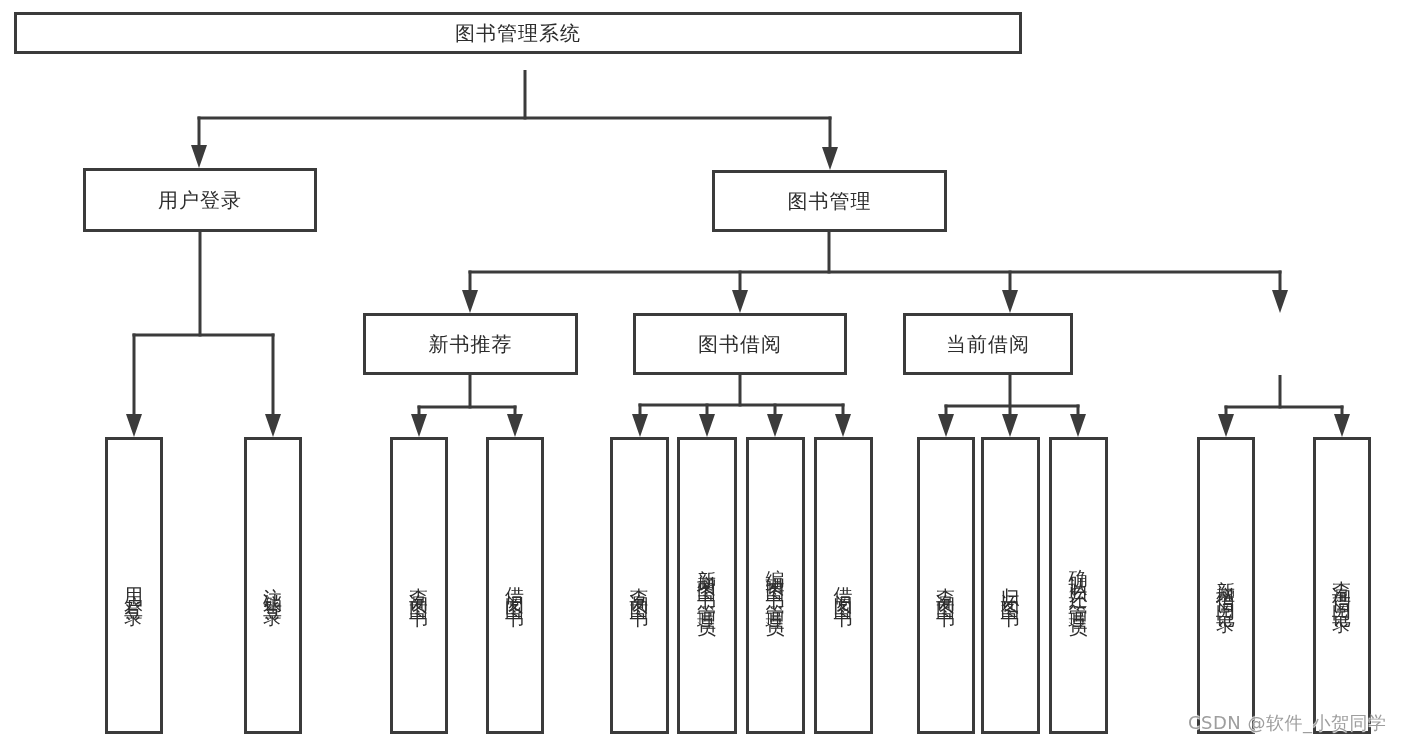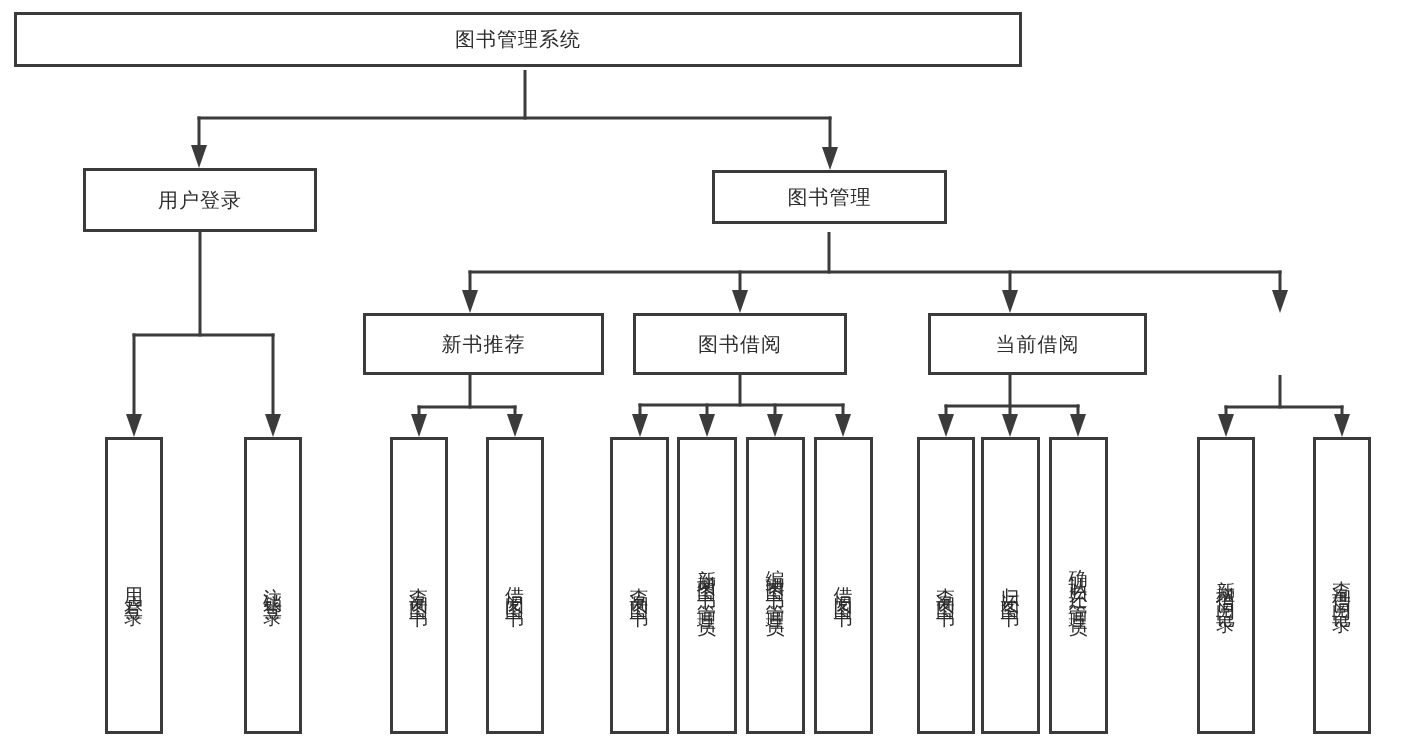--- a/index.html
+++ b/index.html
@@ -90,38 +90,38 @@
       <polygon points="767,414 783,414 775,437"></polygon>
       <polygon points="835,414 851,414 843,437"></polygon>
       <polygon points="938,414 954,414 946,437"></polygon>
       <polygon points="1002,414 1018,414 1010,437"></polygon>
       <polygon points="1070,414 1086,414 1078,437"></polygon>
       <polygon points="1218,414 1234,414 1226,437"></polygon>
       <polygon points="1334,414 1350,414 1342,437"></polygon>
     </g>
   </svg>
 
-  <div class="box h" style="left:14px;top:12px;width:1008px;height:55px">
+  <div class="box h" style="left:14px;top:12px;width:1008px;height:42px">
     <span>图书管理系统</span>
   </div>
 
   <div class="box h" style="left:83px;top:168px;width:234px;height:64px">
     <span>用户登录</span>
   </div>
-  <div class="box h" style="left:712px;top:170px;width:235px;height:54px">
+  <div class="box h" style="left:712px;top:170px;width:235px;height:62px">
     <span>图书管理</span>
   </div>
 
-  <div class="box h" style="left:363px;top:313px;width:241px;height:62px">
+  <div class="box h" style="left:363px;top:313px;width:215px;height:62px">
     <span>新书推荐</span>
   </div>
   <div class="box h" style="left:633px;top:313px;width:214px;height:62px">
     <span>图书借阅</span>
   </div>
-  <div class="box h" style="left:928px;top:313px;width:219px;height:62px">
+  <div class="box h" style="left:903px;top:313px;width:170px;height:62px">
     <span>当前借阅</span>
   </div>
 
   <div class="box v" style="left:105px;top:437px;width:58px;height:297px">
     <span>用户登录</span>
   </div>
   <div class="box v" style="left:244px;top:437px;width:58px;height:297px">
     <span>注销登录</span>
   </div>
 
@@ -155,14 +155,15 @@
     <span>确认归还（管理员）</span>
   </div>
 
   <div class="box v" style="left:1197px;top:437px;width:58px;height:297px">
     <span>新增借阅记录</span>
   </div>
   <div class="box v" style="left:1313px;top:437px;width:58px;height:297px">
     <span>查询借阅记录</span>
   </div>
 
+  <div id="watermark">CSDN @软件_小贺同学</div>
 
 </div>
 
 </body></html>

